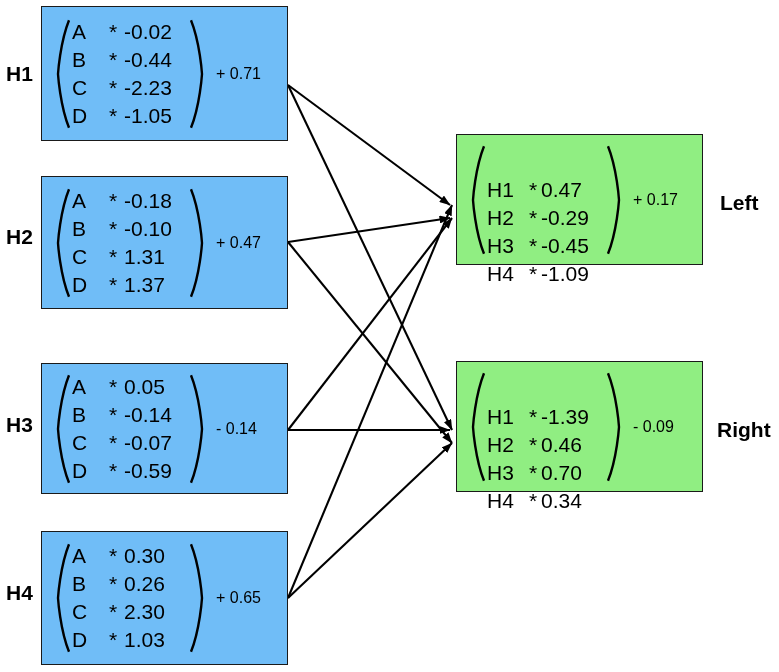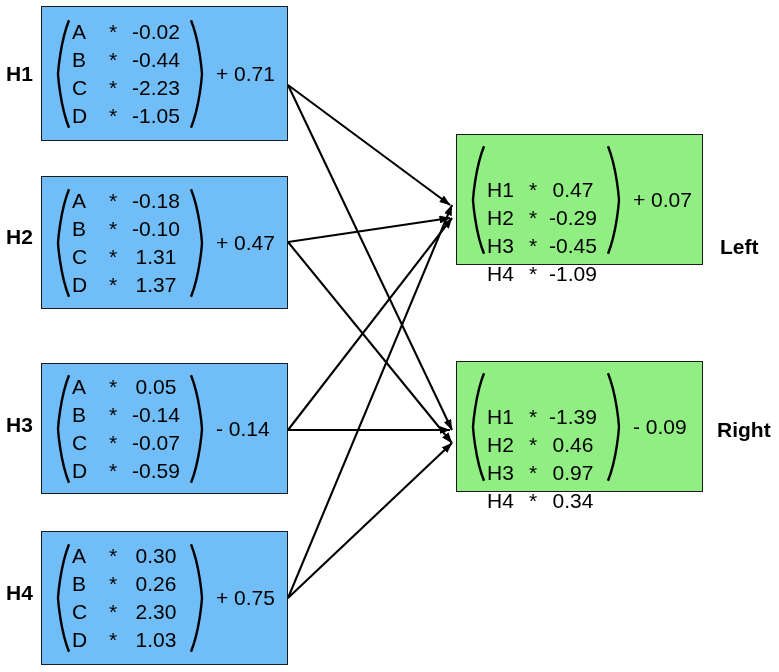--- a/index.html
+++ b/index.html
@@ -76,29 +76,29 @@
     font-weight: normal;
   }
   .row .op {
     display: inline-block;
     width: 22px;
     text-align: center;
   }
   .row .coef {
     display: inline-block;
     width: 64px;
-    text-align: center;
+    text-align: left;
   }
   
   .rows.wide .var { width: 38px; }
   .rows.wide .op  { width: 16px; }
   .rows.wide .coef { width: 64px; margin-top: 32px; }
 
   .bias {
-    font-size: 21px;
+    font-size: 16px;
     color: #000000;
     white-space: nowrap;
     margin-left: 12px;
   }
 
   
   #arrows {
     position: absolute;
     left: 0;
     top: 0;
@@ -276,21 +276,21 @@
           <span class="op">*</span>
           <span class="coef">1.03</span>
         </div>
       </div>
       <span class="paren right">
         <svg viewBox="0 0 16 100" preserveAspectRatio="none">
           <path d="M3,2 C12,22 14,50 14,50 C14,50 12,78 3,98" stroke="#000" stroke-width="2.4" fill="none" vector-effect="non-scaling-stroke"></path>
         </svg>
       </span>
     </div>
-    <span class="bias">+ 0.75</span>
+    <span class="bias">+ 0.65</span>
   </div>
 
   <div class="eq-box green" style="left:456px; top:134px; width:247px; height:131px;">
     <div class="matrix">
       <span class="paren left">
         <svg viewBox="0 0 16 100" preserveAspectRatio="none">
           <path d="M13,2 C4,22 2,50 2,50 C2,50 4,78 13,98" stroke="#000" stroke-width="2.4" fill="none" vector-effect="non-scaling-stroke"></path>
         </svg>
       </span>
       <div class="rows wide">
@@ -314,23 +314,23 @@
           <span class="op">*</span>
           <span class="coef">-1.09</span>
         </div>
       </div>
       <span class="paren right">
         <svg viewBox="0 0 16 100" preserveAspectRatio="none">
           <path d="M3,2 C12,22 14,50 14,50 C14,50 12,78 3,98" stroke="#000" stroke-width="2.4" fill="none" vector-effect="non-scaling-stroke"></path>
         </svg>
       </span>
     </div>
-    <span class="bias">+ 0.07</span>
-  </div>
-  <div class="node-label" style="left:720px; top:192px;margin-top:44px;">Left</div>
+    <span class="bias">+ 0.17</span>
+  </div>
+  <div class="node-label" style="left:720px; top:192px;">Left</div>
 
   <div class="eq-box green" style="left:456px; top:361px; width:247px; height:131px;">
     <div class="matrix">
       <span class="paren left">
         <svg viewBox="0 0 16 100" preserveAspectRatio="none">
           <path d="M13,2 C4,22 2,50 2,50 C2,50 4,78 13,98" stroke="#000" stroke-width="2.4" fill="none" vector-effect="non-scaling-stroke"></path>
         </svg>
       </span>
       <div class="rows wide">
         <div class="row">
@@ -339,21 +339,21 @@
           <span class="coef">-1.39</span>
         </div>
         <div class="row">
           <span class="var">H2</span>
           <span class="op">*</span>
           <span class="coef">0.46</span>
         </div>
         <div class="row">
           <span class="var">H3</span>
           <span class="op">*</span>
-          <span class="coef">0.97</span>
+          <span class="coef">0.70</span>
         </div>
         <div class="row">
           <span class="var">H4</span>
           <span class="op">*</span>
           <span class="coef">0.34</span>
         </div>
       </div>
       <span class="paren right">
         <svg viewBox="0 0 16 100" preserveAspectRatio="none">
           <path d="M3,2 C12,22 14,50 14,50 C14,50 12,78 3,98" stroke="#000" stroke-width="2.4" fill="none" vector-effect="non-scaling-stroke"></path>

